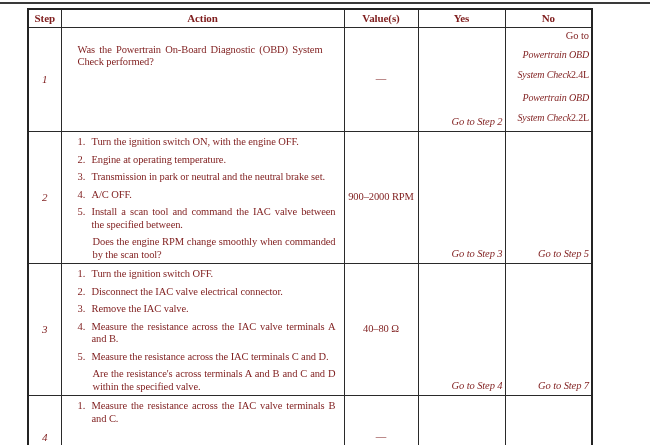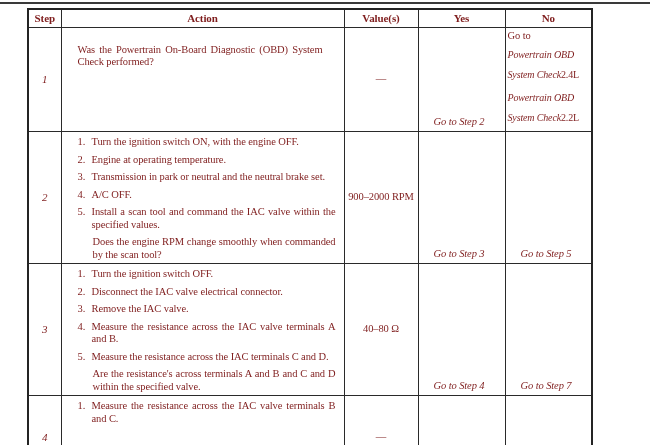--- a/index.html
+++ b/index.html
@@ -61,21 +61,21 @@
     flex: 0 0 14px;
     text-align: left;
   }
   .li .li-text { flex: 1; text-align: justify; -moz-text-align-last: left; text-align-last: left; }
   .question { margin-top: 2px; margin-left: 28px; }
   td.value {
     text-align: center; vertical-align: middle;
     padding: 1px 1px; white-space: nowrap;
   }
   td.yes, td.no {
-    text-align: left; vertical-align: bottom;
+    text-align: right; vertical-align: bottom;
     padding: 2px 2px 3px 2px;
   }
   .goto { font-style: italic; padding-left: 13px; }
   td.no-special { vertical-align: top; padding-top: 2px; }
   .no-goto { margin-bottom: 2px; }
   .ref { font-size: 10px; line-height: 20px; margin-top: 3px; letter-spacing: -0.15px; }
   .ref .it { font-style: italic; }
 </style>
 </head>
 <body>
@@ -128,21 +128,21 @@
             <div class="li">
                 <span class="li-text">Engine at operating temperature.</span>
               </div>
             <div class="li">
                 <span class="li-text">Transmission in park or neutral and the neutral brake set.</span>
               </div>
             <div class="li">
                 <span class="li-text">A/C OFF.</span>
               </div>
             <div class="li">
-                <span class="li-text">Install a scan tool and command the IAC valve within the specified values.</span>
+                <span class="li-text">Install a scan tool and command the IAC valve between the specified between.</span>
               </div>
           </div>
           <div class="question">Does the engine RPM change smoothly when commanded by the scan tool?</div>
         </td>
         <td class="value">900–2000 RPM</td>
         <td class="yes">
           <span class="goto">Go to Step 3</span>
         </td>
         <td class="no">
           <span class="goto">Go to Step 5</span>

